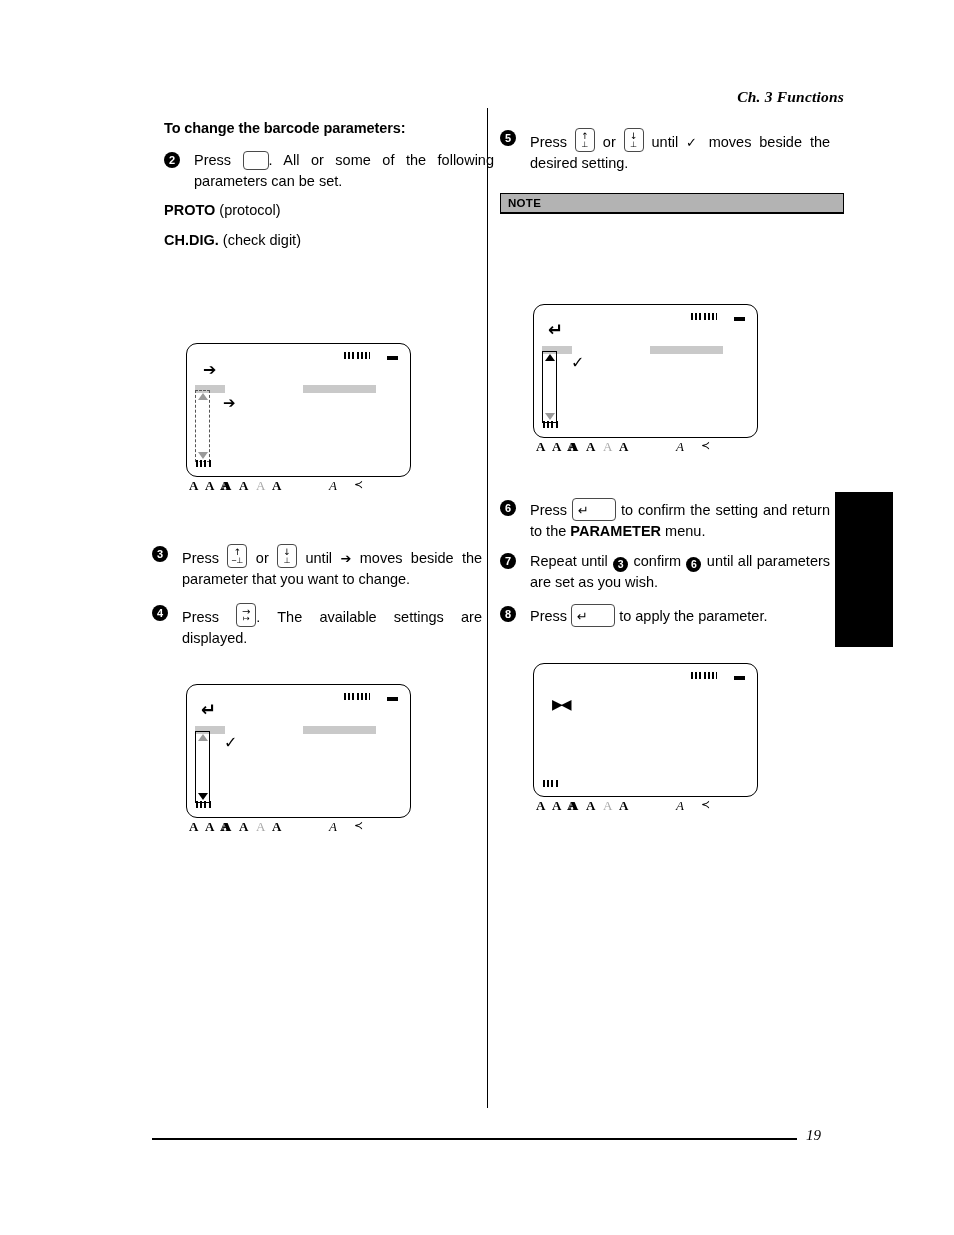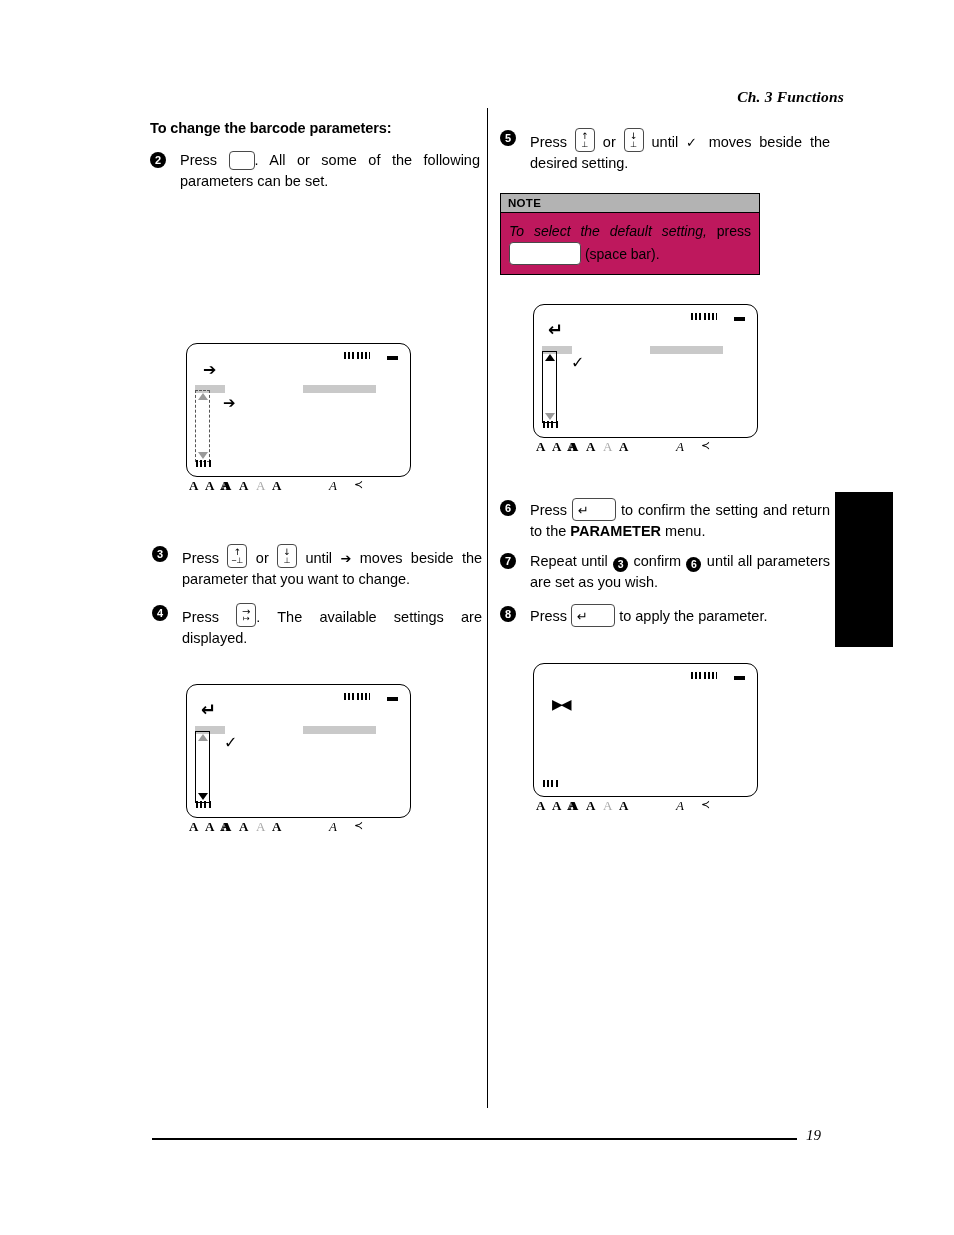--- a/index.html
+++ b/index.html
@@ -61,21 +61,21 @@
     position: absolute;
     left: 487px;
     top: 108px;
     width: 1.4px;
     height: 1000px;
     background: #000000;
   }
 
   
   .col { position: absolute; width: 330px; }
-  .col-left  { left: 150px; top: 120px; }
+  .col-left  { left: 164px; top: 120px; }
   .col-right { left: 500px; top: 120px; }
 
   
   .heading {
     font-size: 14.5px;
     font-weight: bold;
     margin: 0 0 14px 0;
     letter-spacing: -.1px;
   }
 
@@ -173,22 +173,22 @@
   .check-inline {
     font-family: "DejaVu Sans", sans-serif;
     font-size: 13px;
     font-weight: bold;
   }
 
   
   .note-box {
     border: 1.4px solid #000000;
     margin-top: 20px;
-    background: #be185d;
-    width: 260px;
+    background: #fef9c3;
+    width: 344px;
     box-sizing: border-box;
   }
   .note-title {
     background: #b3b3b3;
     border-bottom: 1.4px solid #000000;
     font-size: 11.5px;
     font-weight: bold;
     padding: 3px 7px 3px 7px;
     letter-spacing: .3px;
   }
@@ -365,20 +365,28 @@
   <div class="col col-left">
 
     <div class="heading">To change the barcode parameters:</div>
 
     <div class="step">
       <span class="bullet">2</span>
       <span>Press</span>
       <span class="key key-blank"></span><span>. All or some of the following parameters can be set.</span>
     </div>
 
+    <div class="param-line">
+      <b>PROTO</b>
+      <span>(protocol)</span>
+    </div>
+    <div class="param-line">
+      <b>CH.DIG.</b>
+      <span>(check digit)</span>
+    </div>
   </div>
 
   <div class="lcd-wrap" style="left:186px; top:343px;">
     <div class="lcd">
       <div class="lcd-topbars"></div>
       <div class="lcd-batt"></div>
       <div class="lcd-cursor-arrow">➔</div>
       <div class="lcd-bar-a"></div>
       <div class="lcd-bar-b"></div>
       <div class="lcd-scroll dashed">
@@ -468,26 +476,20 @@
         <span class="glyph top">↓</span>
         <span class="glyph bottom">⊥</span>
       </span>
       <span>until</span>
       <span class="check-inline">✓</span>
       <span>moves beside the desired setting.</span>
     </div>
 
     <div class="note-box">
       <div class="note-title">NOTE</div>
-      <div class="note-body">
-        <span>To select the default setting,</span>
-        <span class="roman">press</span>
-        <span class="key key-space"></span>
-        <span class="roman">(space bar).</span>
-      </div>
     </div>
   </div>
 
   <div class="lcd-wrap" style="left:533px; top:304px;">
     <div class="lcd">
       <div class="lcd-topbars"></div>
       <div class="lcd-batt"></div>
       <div class="lcd-enter-arrow">↵</div>
       <div class="lcd-bar-a"></div>
       <div class="lcd-bar-b"></div>

